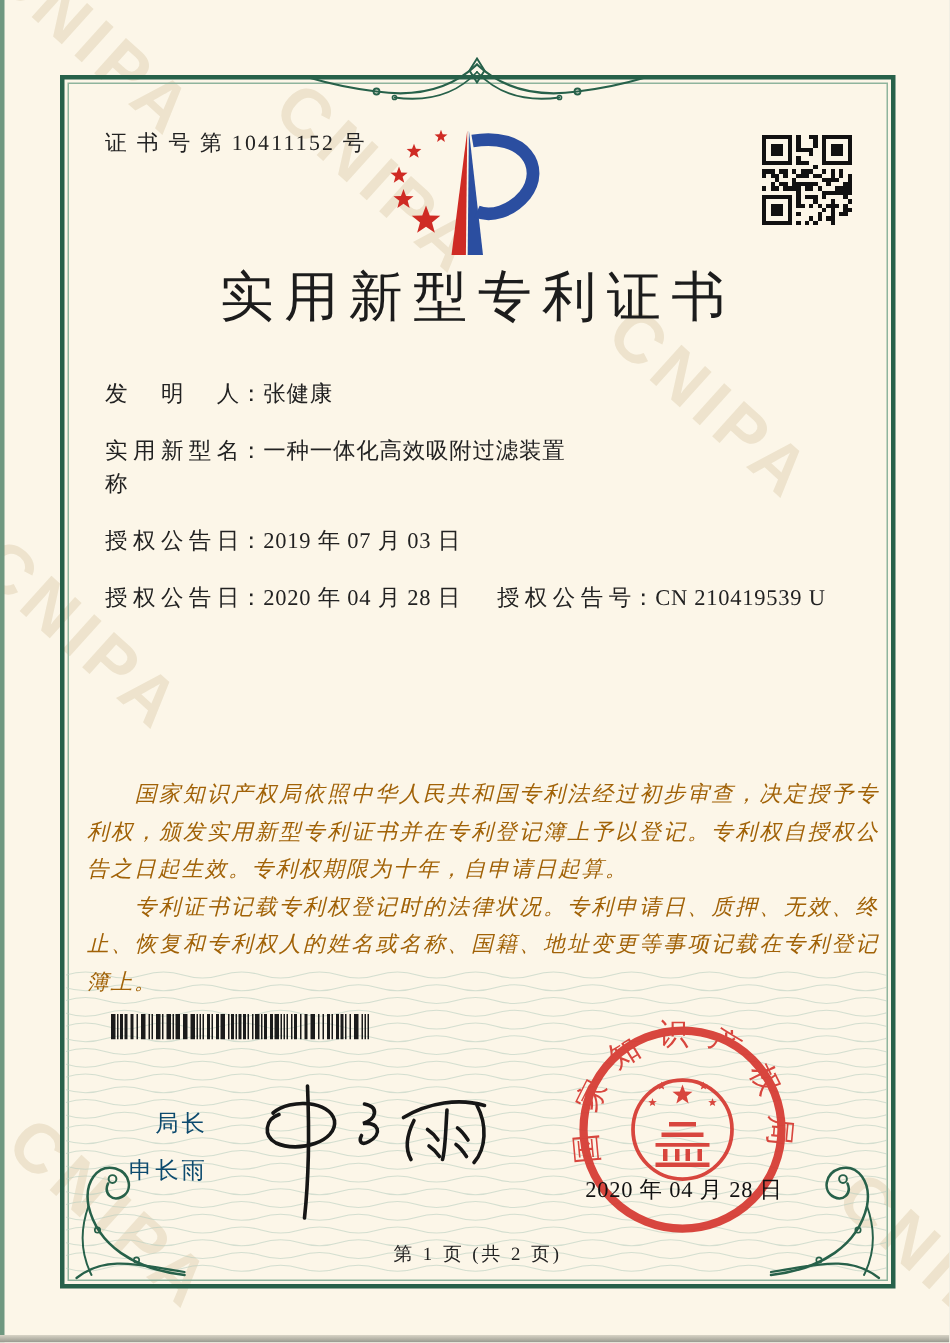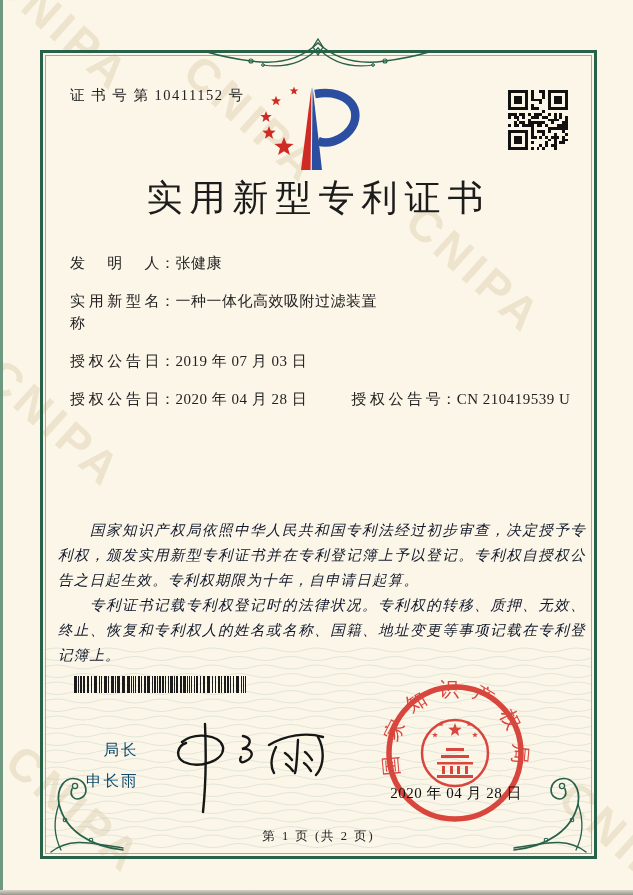--- a/index.html
+++ b/index.html
@@ -21,23 +21,23 @@
   #qr{position:absolute;left:508px;top:90px;z-index:3;}
   #logo{position:absolute;left:256px;top:84px;z-index:3;}
   .title{position:absolute;left:40px;top:174px;width:557px;text-align:center;
         font-size:36px;font-weight:normal;letter-spacing:7px;color:#1c1c1c;z-index:3;}
   .fields{position:absolute;left:70px;top:252px;width:510px;font-size:15px;z-index:3;}
   .frow{margin-bottom:16px;line-height:22px;letter-spacing:.5px;}
   .flabel{display:inline-block;width:90px;text-align:justify;text-align-last:justify;vertical-align:top;}
   .fcolon{vertical-align:top;}
   .fvalue{display:inline-block;width:368px;vertical-align:top;}
   .frow.auth .fvalue{width:auto;}
-  .authgroup2{margin-left:44px;white-space:nowrap;}
+  .authgroup2{margin-left:24px;white-space:nowrap;}
   .bodytext{position:absolute;left:58px;top:518px;width:528px;font-size:14.5px;line-height:25px;
-        text-align:justify;letter-spacing:1.2px;font-style:italic;color:#0f172a;z-index:3;}
+        text-align:justify;letter-spacing:1.2px;font-style:italic;color:#a16207;z-index:3;}
   .bodytext p{margin:0;text-indent:2.2em;}
   #barcode{position:absolute;left:74px;top:676px;z-index:3;}
   .issuer{position:absolute;left:86px;top:734px;font-family:"Liberation Sans",sans-serif;
         font-size:15.5px;line-height:31px;letter-spacing:2px;color:#0c4a6e;z-index:3;text-align:right;}
   #signature{position:absolute;left:150px;top:708px;z-index:4;}
   #seal{position:absolute;left:380px;top:678px;z-index:4;opacity:.9;}
   .sealdate{position:absolute;left:386px;top:784px;width:140px;text-align:center;font-size:15px;
         letter-spacing:.5px;color:#111;z-index:5;}
   .pagenum{position:absolute;left:40px;top:828px;width:557px;text-align:center;font-size:12.5px;
         letter-spacing:2px;z-index:3;}
@@ -277,21 +277,21 @@
     <div class="frow">
       <span class="flabel">授权公告日</span><span class="fcolon">：</span><span class="fvalue">2019 年 07 月 03 日</span>
     </div>
     <div class="frow auth">
       <span><span class="flabel">授权公告日</span><span class="fcolon">：</span><span class="fvalue">2020 年 04 月 28 日</span></span><span class="authgroup2"><span class="flabel">授权公告号</span><span class="fcolon">：</span><span class="fvalue">CN 210419539 U</span></span>
     </div>
   </div>
 
   <div class="bodytext">
     <p>国家知识产权局依照中华人民共和国专利法经过初步审查，决定授予专利权，颁发实用新型专利证书并在专利登记簿上予以登记。专利权自授权公告之日起生效。专利权期限为十年，自申请日起算。</p>
-    <p>专利证书记载专利权登记时的法律状况。专利权的转移、质押、无效、终止、恢复和专利权人的姓名或名称、国籍、地址变更等事项记载在专利登记簿上。</p>
+    <p>专利证书记载专利权登记时的法律状况。专利申请日、质押、无效、终止、恢复和专利权人的姓名或名称、国籍、地址变更等事项记载在专利登记簿上。</p>
   </div>
 
   <svg id="barcode" width="178" height="17">
       <rect x="0" y="0" width="3" height="17" fill="#1b1b1b"></rect>
       <rect x="4" y="0" width="1" height="17" fill="#1b1b1b"></rect>
       <rect x="6" y="0" width="2" height="17" fill="#1b1b1b"></rect>
       <rect x="9" y="0" width="2" height="17" fill="#1b1b1b"></rect>
       <rect x="13" y="0" width="2" height="17" fill="#1b1b1b"></rect>
       <rect x="17" y="0" width="1" height="17" fill="#1b1b1b"></rect>
       <rect x="20" y="0" width="3" height="17" fill="#1b1b1b"></rect>

